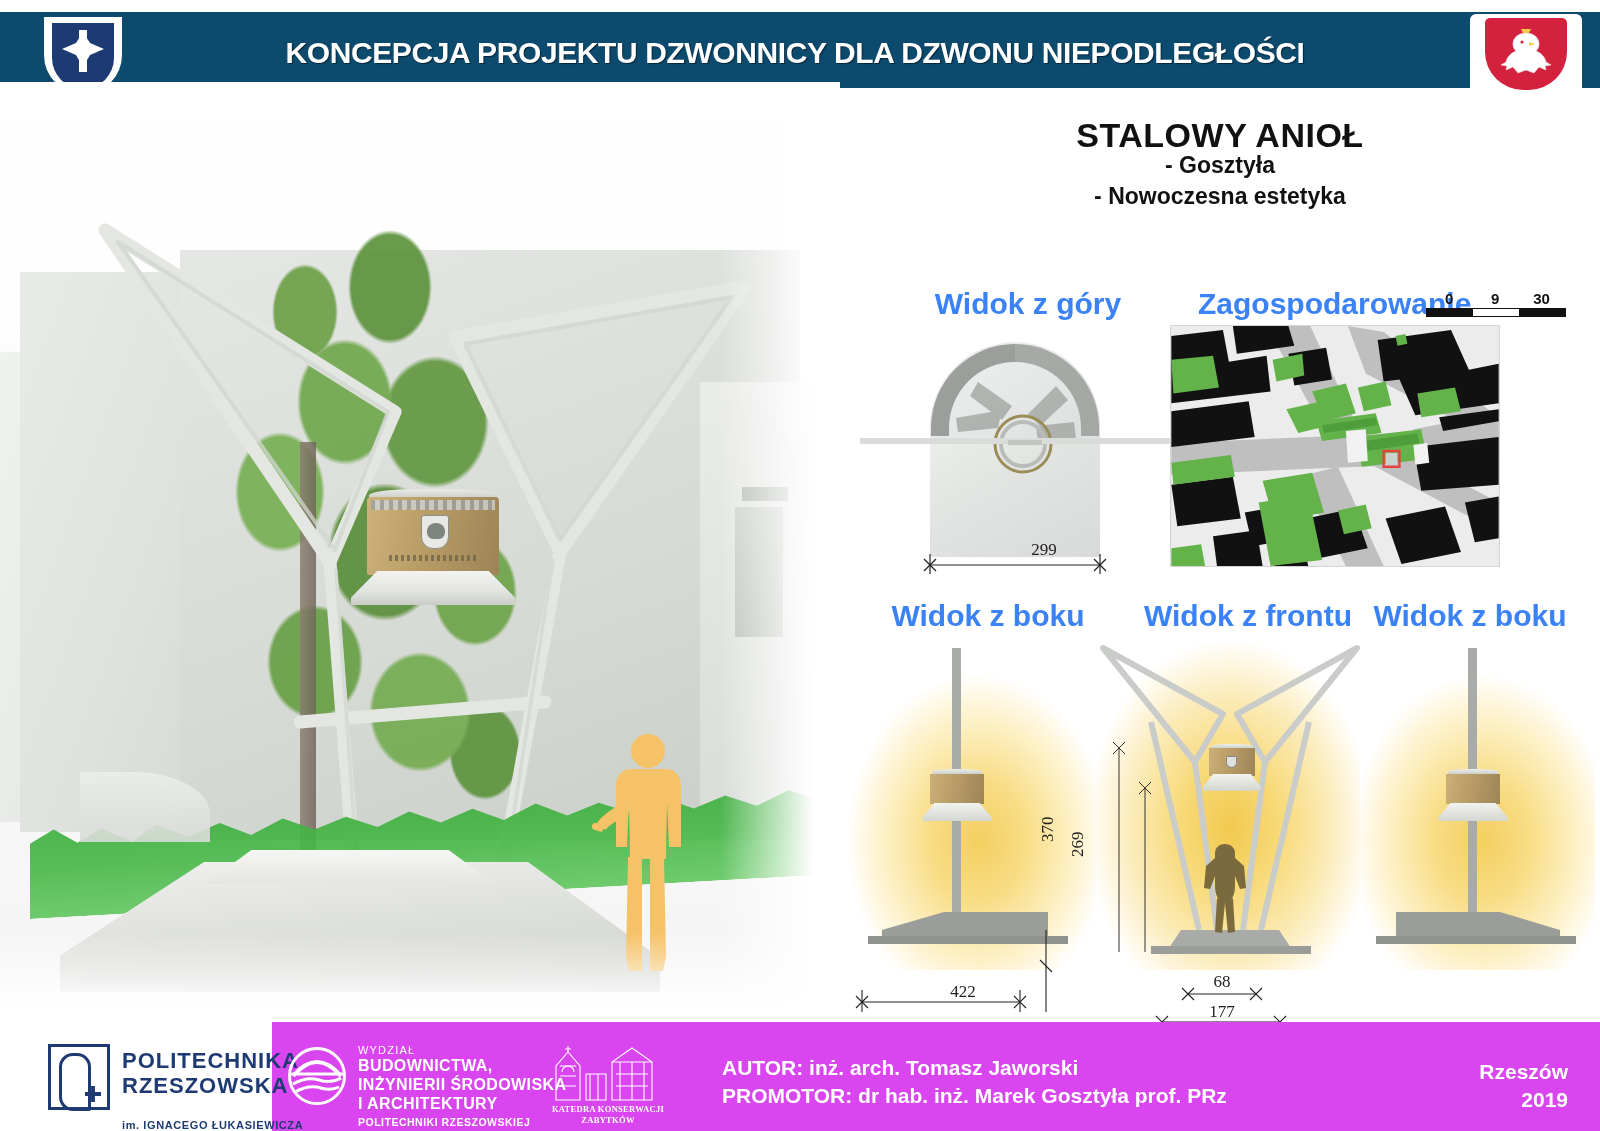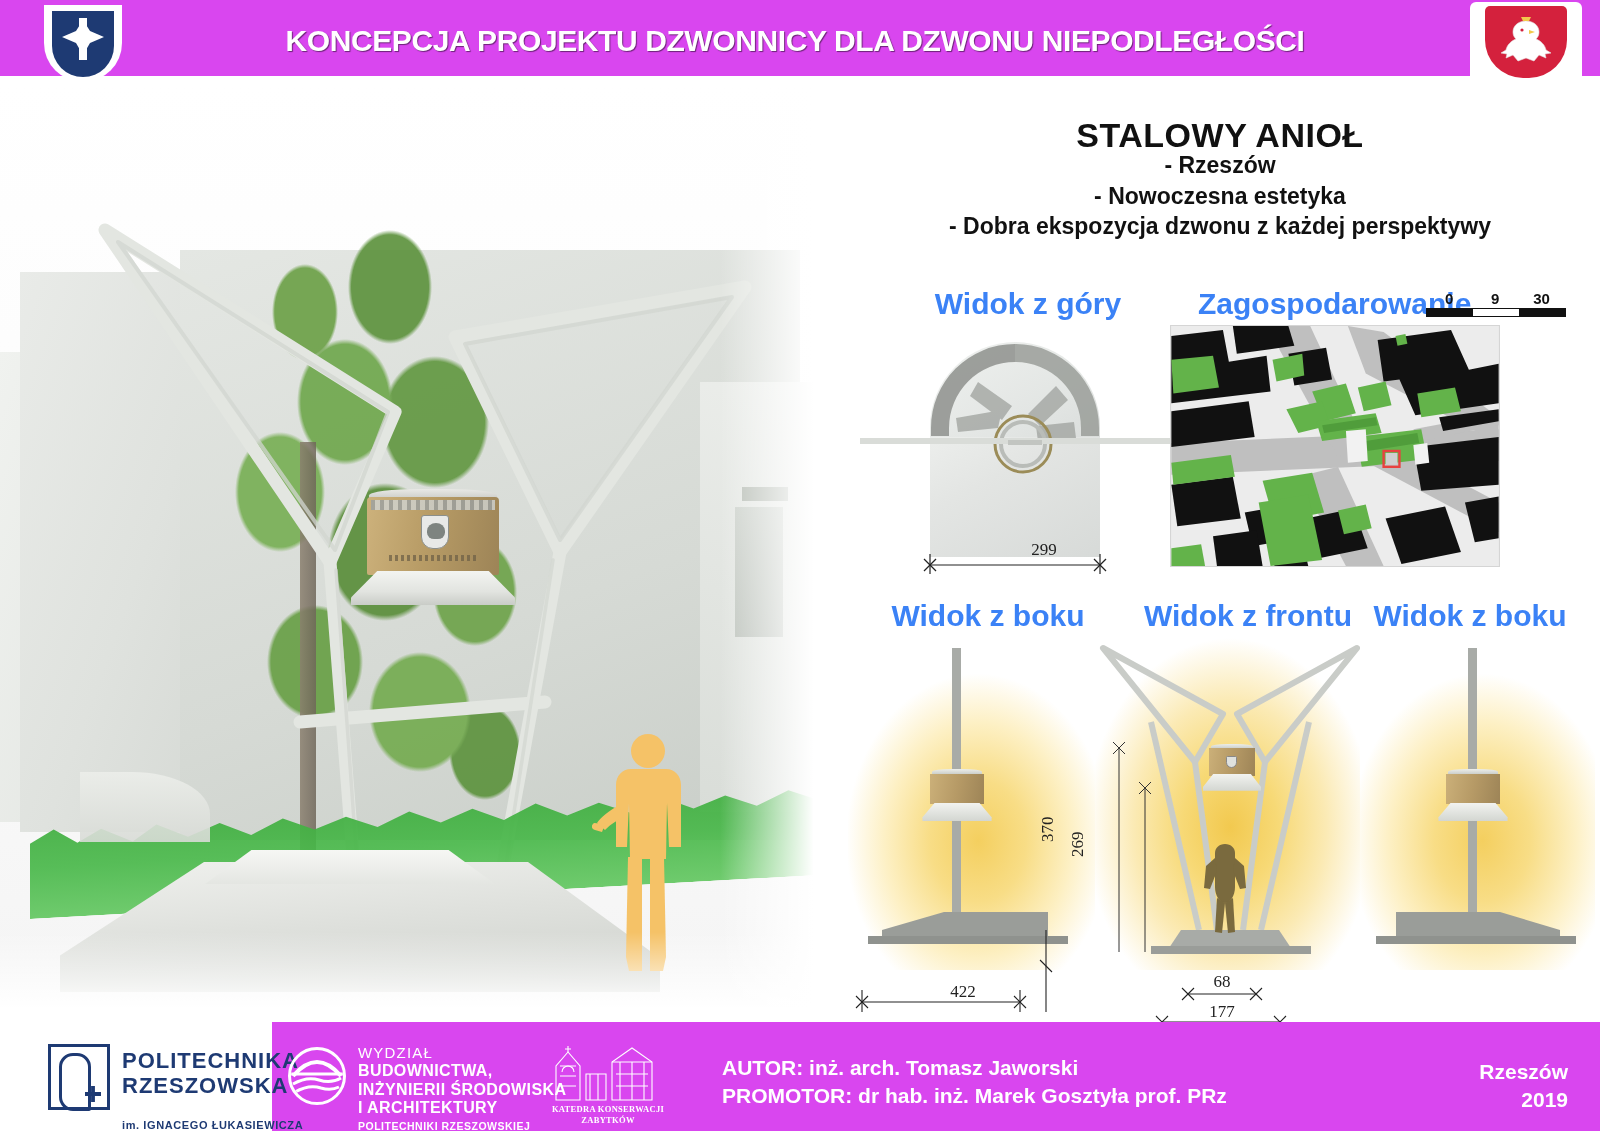--- a/index.html
+++ b/index.html
@@ -5,22 +5,22 @@
   * { box-sizing: border-box; margin: 0; padding: 0; }
   html, body {
     width: 1600px; height: 1131px;
     font-family: "Liberation Sans", sans-serif;
     background: #ffffff; overflow: hidden;
   }
   .poster { position: relative; width: 1600px; height: 1131px; background: #fff; }
 
   
   .header {
-    position: absolute; left: 0; top: 0; width: 1600px; height: 76px;
-    background: #d946ef; display: flex; align-items: center;
+    position: absolute; left: 0; top: 12px; width: 1600px; height: 76px;
+    background: #0c4a6e; display: flex; align-items: center;
   }
   .crest-left {
     position: absolute; left: 44px; top: 5px; width: 78px; height: 77px;
     background: #fff; border-radius: 0 0 39px 39px;
     display: flex; align-items: center; justify-content: center;
   }
   .crest-left-inner {
     width: 62px; height: 66px; background: #1e3a73;
     border-radius: 0 0 31px 31px; position: relative;
   }
@@ -264,21 +264,21 @@
   }
   .pr-text { position:absolute; left:122px; top:26px; color:#1e3a73; }
   .pr-text .l1, .pr-text .l2 { font-size:22px; font-weight:bold; letter-spacing:1px; line-height:1.15; }
   .pr-text .l3 { font-size:11px; font-weight:bold; letter-spacing:.6px; margin-top:20px; }
 
   .wbia-logo {
     position:absolute; left:288px; top:25px; width:58px; height:58px;
     border:3px solid #ffffff; border-radius:50%; overflow:hidden;
   }
   .wbia-text { position:absolute; left:358px; top:22px; color:#fff; }
-  .wbia-text .t1 { font-size:15px; letter-spacing:1.2px; line-height:1.18; }
+  .wbia-text .t1 { font-size:11px; letter-spacing:1.2px; line-height:1.18; }
   .wbia-text .t2 { font-size:16px; font-weight:bold; letter-spacing:.4px; line-height:1.18; }
   .wbia-text .t5 { font-size:10.5px; font-weight:bold; letter-spacing:.5px; margin-top:2px; }
 
   .kkz { position:absolute; left:548px; top:22px; width:120px; height:82px; }
   .kkz svg { width:118px; height:58px; display:block; }
   .kkz .cap { color:#fff; font-size:8.5px; font-weight:bold; text-align:center;
               letter-spacing:.3px; line-height:1.25; margin-top:2px;
               font-family:"Liberation Serif", serif; }
 
   .authors { position:absolute; left:722px; top:32px; color:#fff; }
@@ -374,23 +374,22 @@
     </div>
 
     <div class="render-fade-b"></div>
     <div class="render-fade-r"></div>
   </div>
 
   <div class="right">
 
     <div class="concept-title">STALOWY ANIOŁ</div>
     <div class="bullets">
-      <div>- Rzeszów</div>
+      <div>- Gosztyła</div>
       <div>- Nowoczesna estetyka</div>
-      <div>- Dobra ekspozycja dzwonu z każdej perspektywy</div>
     </div>
 
     <div class="sec-label lbl-top">Widok z góry</div>
     <div class="sec-label lbl-zagosp">Zagospodarowanie</div>
 
     <div class="scalebar">
       <div class="nums">
         <span>0</span>
         <span>9</span>
         <span>30</span>

